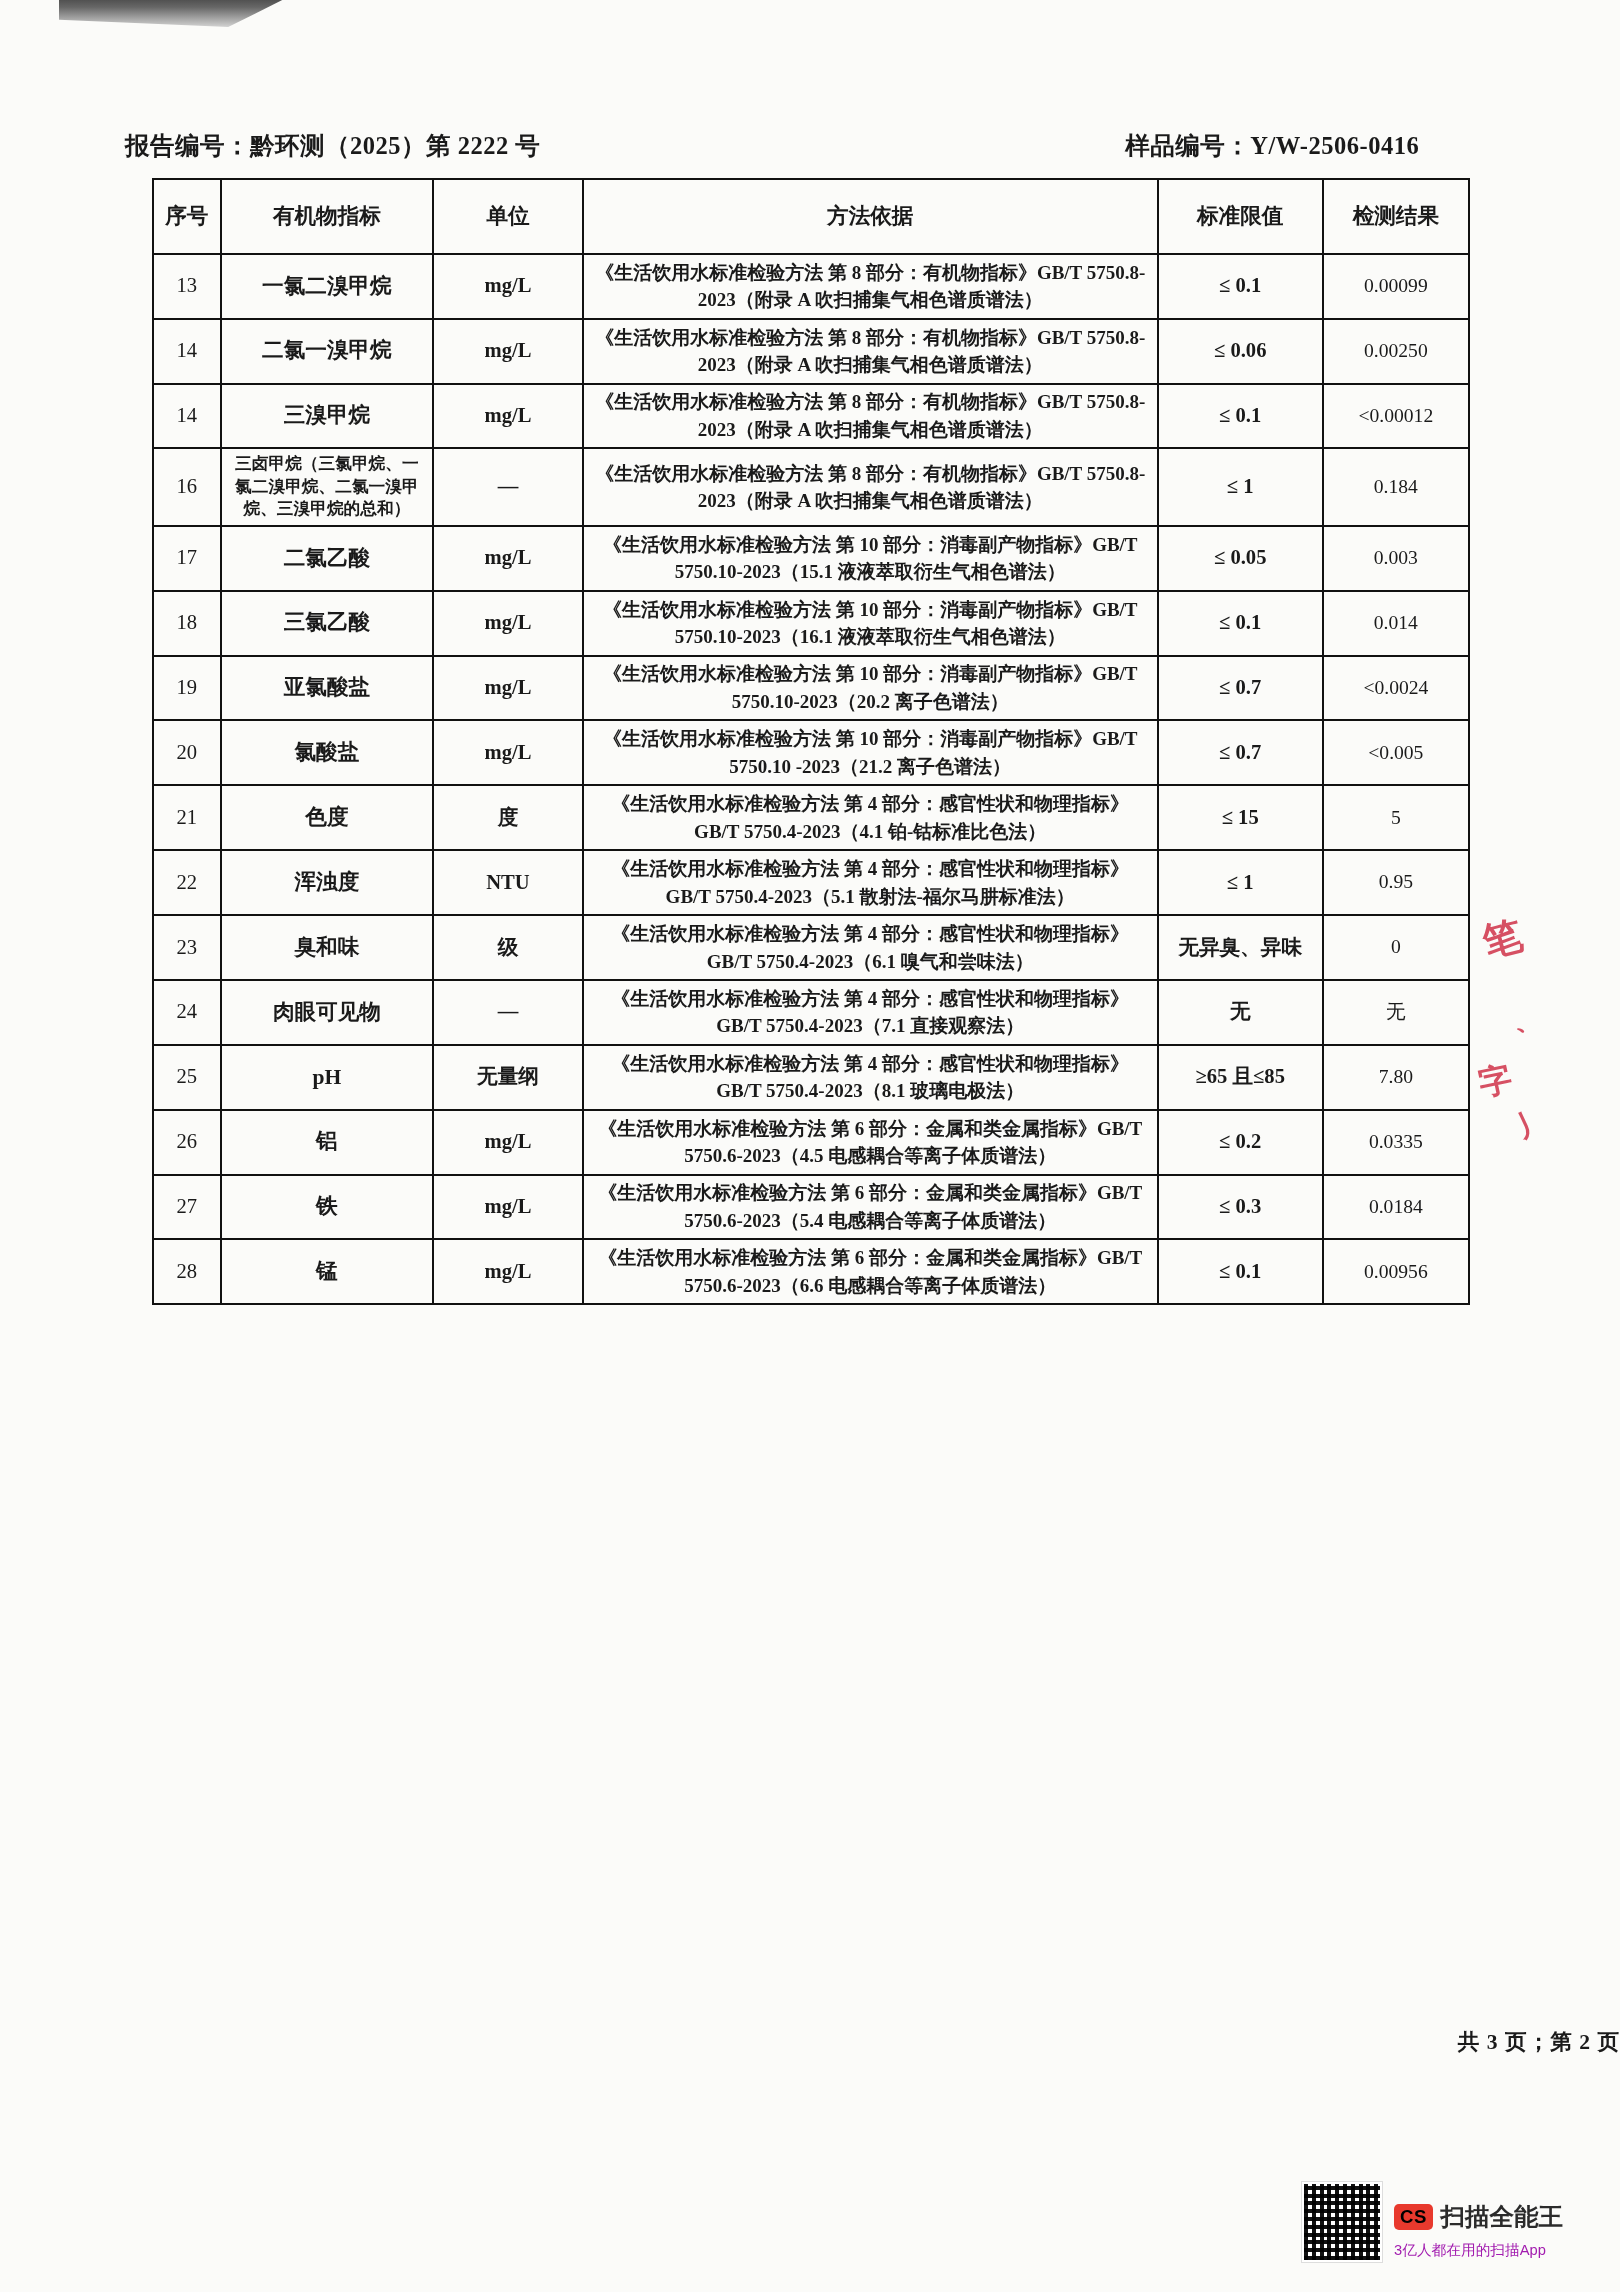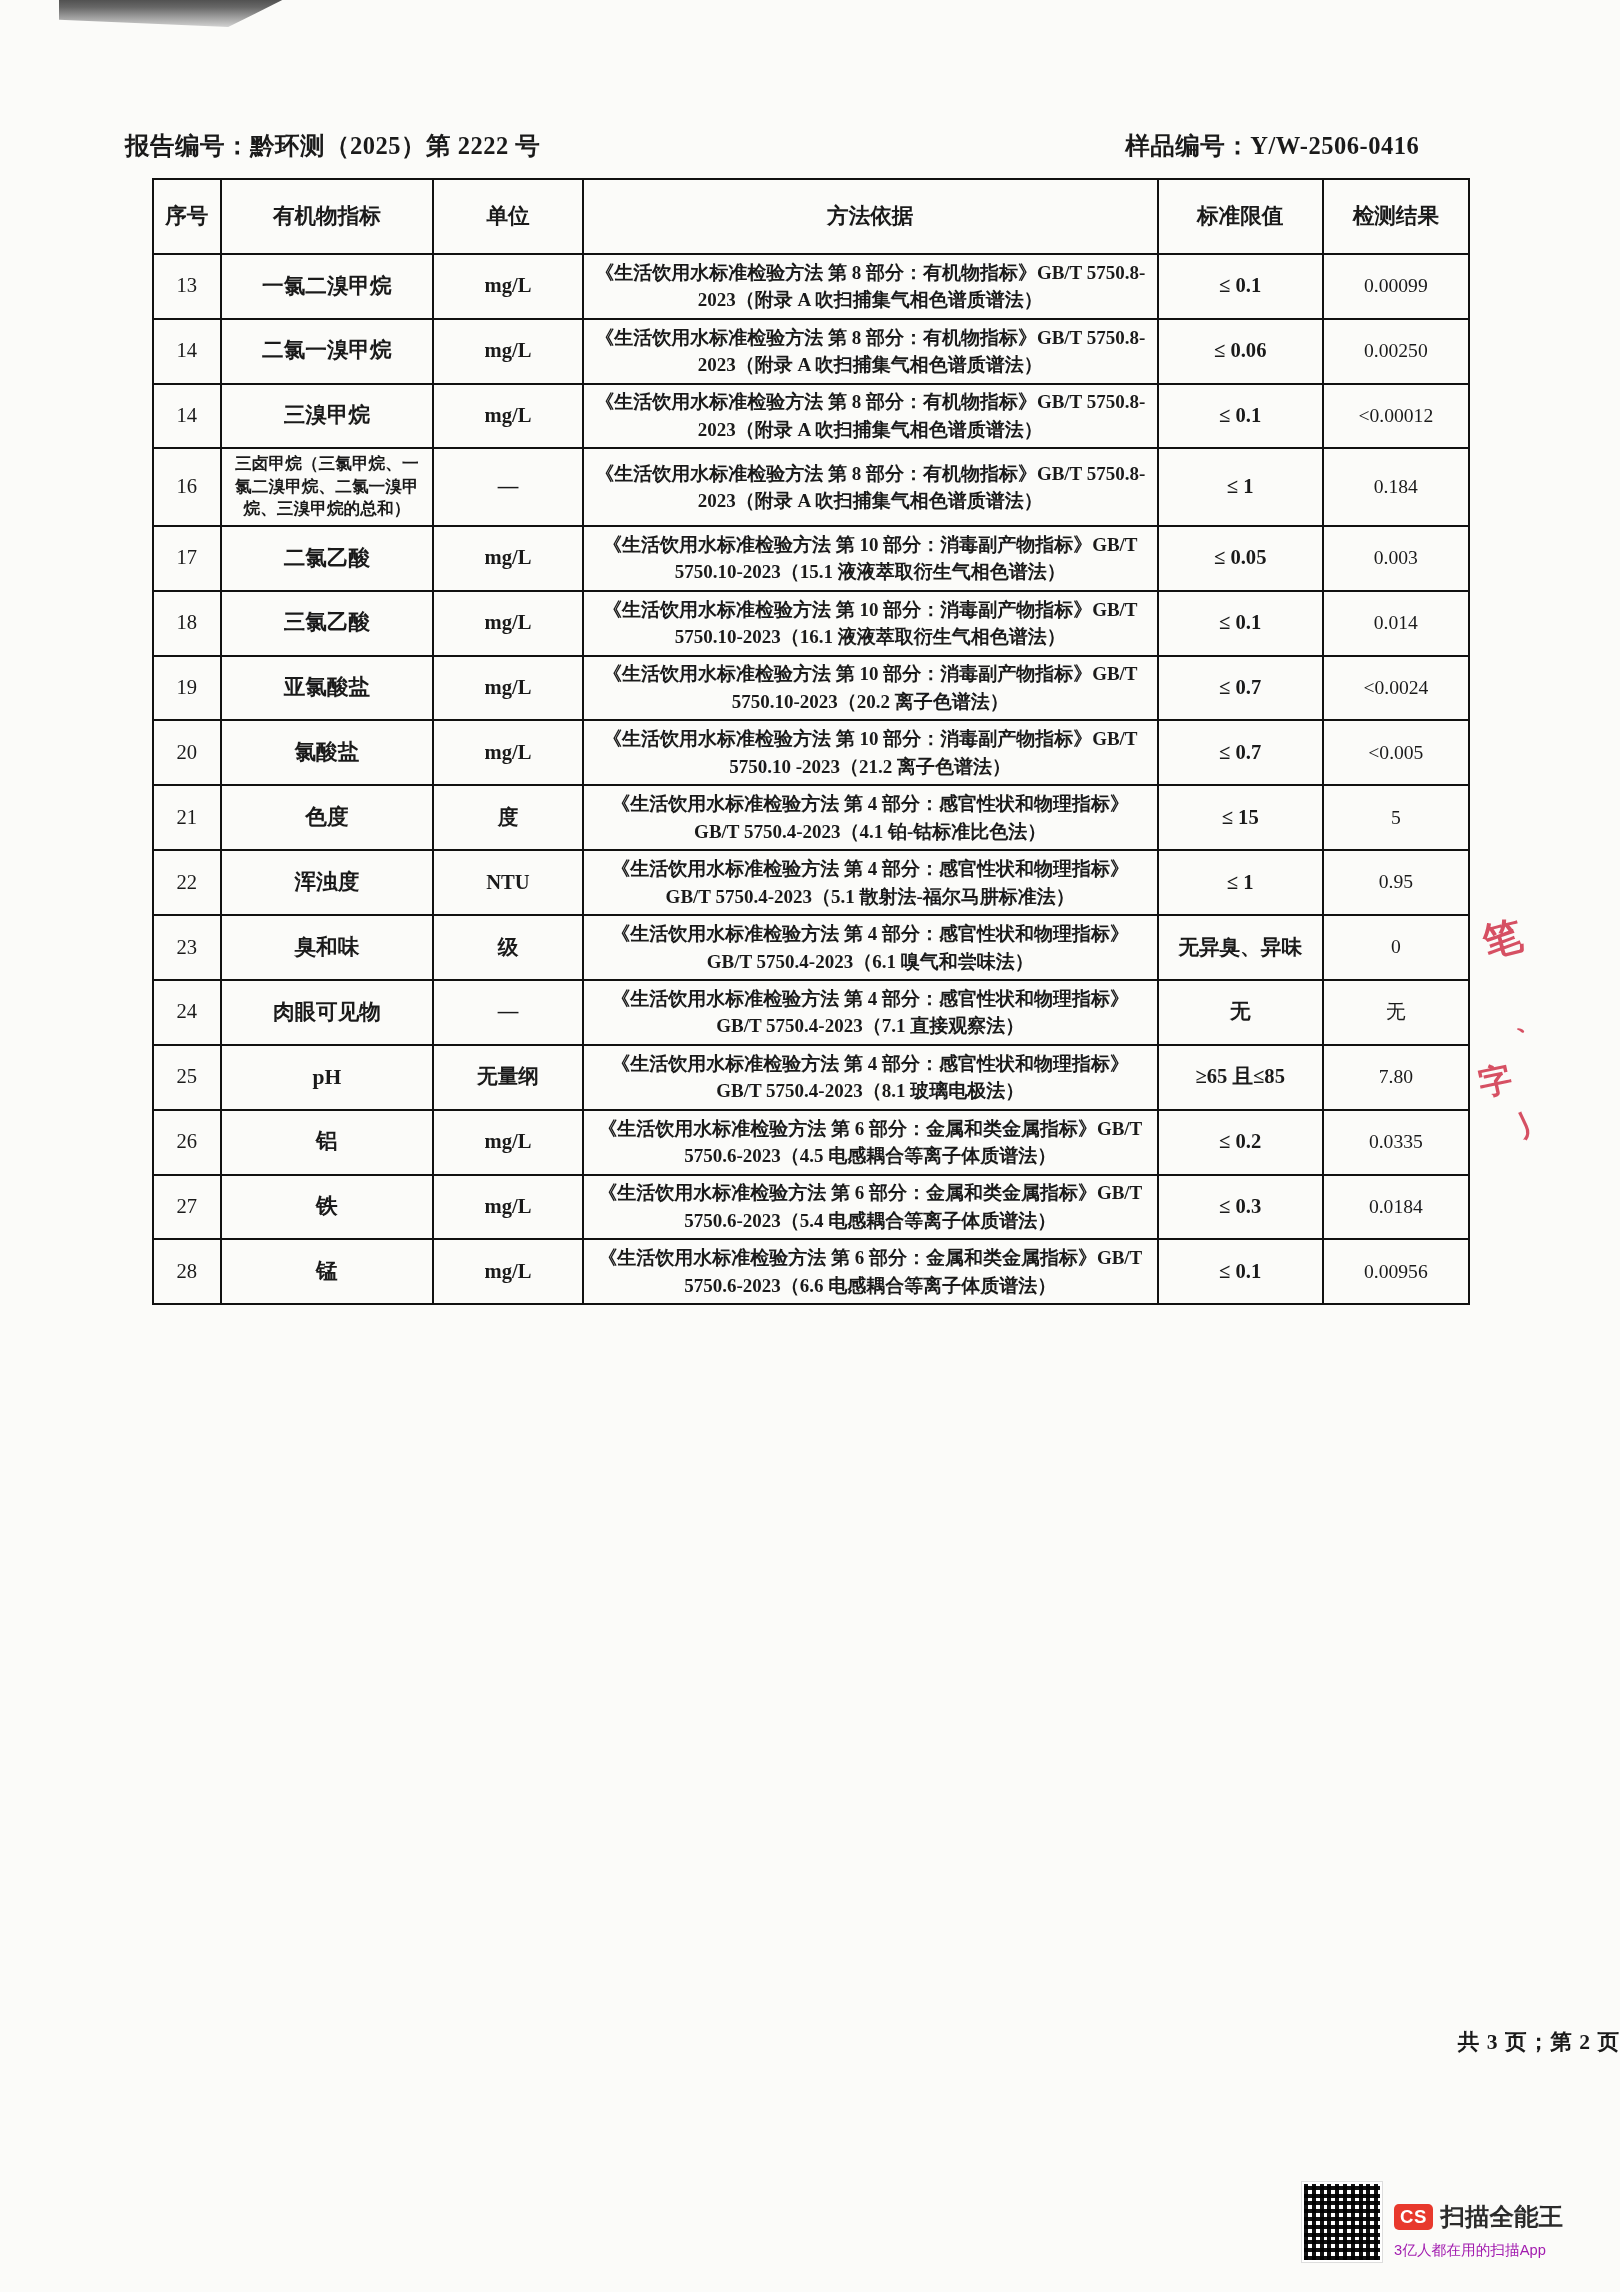--- a/index.html
+++ b/index.html
@@ -148,21 +148,21 @@
     outline: 1px solid #ddd;
   }
   .wm-text { padding-bottom: 2px; }
   .wm-top {
     display: flex;
     align-items: center;
     gap: 7.8px;
   }
   .cs-badge {
     background: #e8392d;
-    color: #ffffff;
+    color: #000000;
     font-family: "Liberation Sans", sans-serif;
     font-weight: bold;
     font-size: 18.6px;
     border-radius: 4.9px;
     padding: 2px 5.9px;
     letter-spacing: 0.5px;
   }
   .wm-title {
     font-family: "Liberation Sans", sans-serif;
     font-size: 24.5px;

